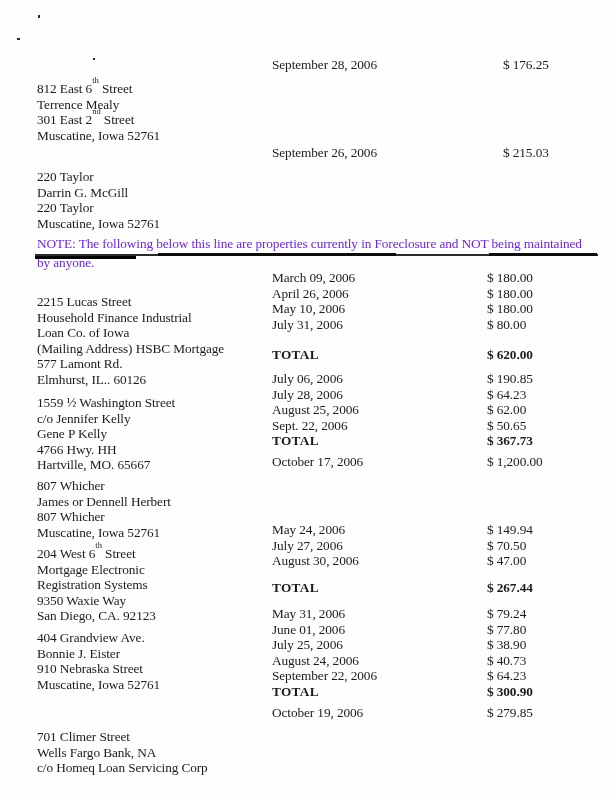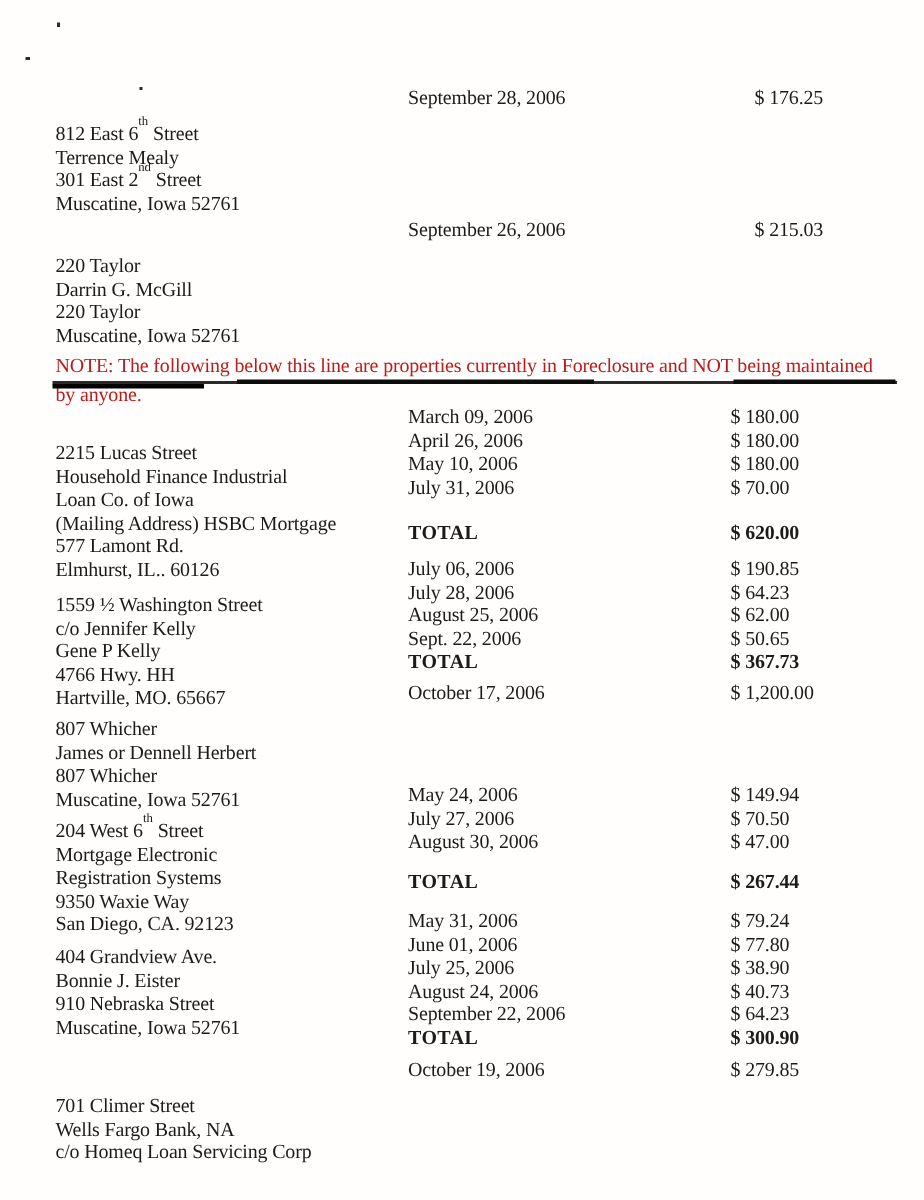--- a/index.html
+++ b/index.html
@@ -16,21 +16,21 @@
   .amts  { position:absolute; left:487px; top:0; }
   .e1 .amts, .e2 .amts { left:503px; }
   .line { height:15.5px; line-height:15.5px; white-space:nowrap; }
   sup.ord { font-size:8.5px; line-height:0; position:relative; top:-4.5px; letter-spacing:0; }
   .total-label { font-weight:bold; width:158px; text-align:left; letter-spacing:0.3px; }
   .total-amount { font-weight:bold; }
   .e3 .total-row { margin-top:15px; }
   .e6 .total-row { margin-top:11px; }
   .note {
     position:absolute; left:37px; top:221px; width:558px;
-    line-height:19px; color:#b91c1c;
+    line-height:19px; color:#6d28d9;
   }
   .rule  { position:absolute; background:#1a1a1a; }
   .rule-base { top:254px; left:35px; width:563px; height:2px; background:#2a2a2a; }
   .rule-a { top:256px; left:35px;  width:101px; height:3px; background:#000; }
   .rule-b { top:253px; left:158px; width:238px; height:3px; background:#0d0d0d; }
   .rule-c { top:253px; left:489px; width:108px; height:3px; background:#0d0d0d; }
   .speck { position:absolute; background:#2b2b2b; }
   .speck-1 { left:38px; top:15px; width:2px; height:3px; }
   .speck-2 { left:17px; top:38px; width:3px; height:2px; }
   .speck-3 { left:93px; top:58px; width:2px; height:2px; }
@@ -93,21 +93,21 @@
       <div class="line">March 09, 2006</div>
       <div class="line">April 26, 2006</div>
       <div class="line">May 10, 2006</div>
       <div class="line">July 31, 2006</div>
       <div class="line total-label total-row">TOTAL</div>
     </div>
     <div class="amts">
       <div class="line">$ 180.00</div>
       <div class="line">$ 180.00</div>
       <div class="line">$ 180.00</div>
-      <div class="line">$ 70.00</div>
+      <div class="line">$ 80.00</div>
       <div class="line total-amount total-row">$ 620.00</div>
     </div>
   </section>
 
   <section class="entry e4">
     <div class="addr">
       <div class="line">1559 ½ Washington Street</div>
       <div class="line">c/o Jennifer Kelly</div>
       <div class="line">Gene P Kelly</div>
       <div class="line">4766 Hwy. HH</div>

